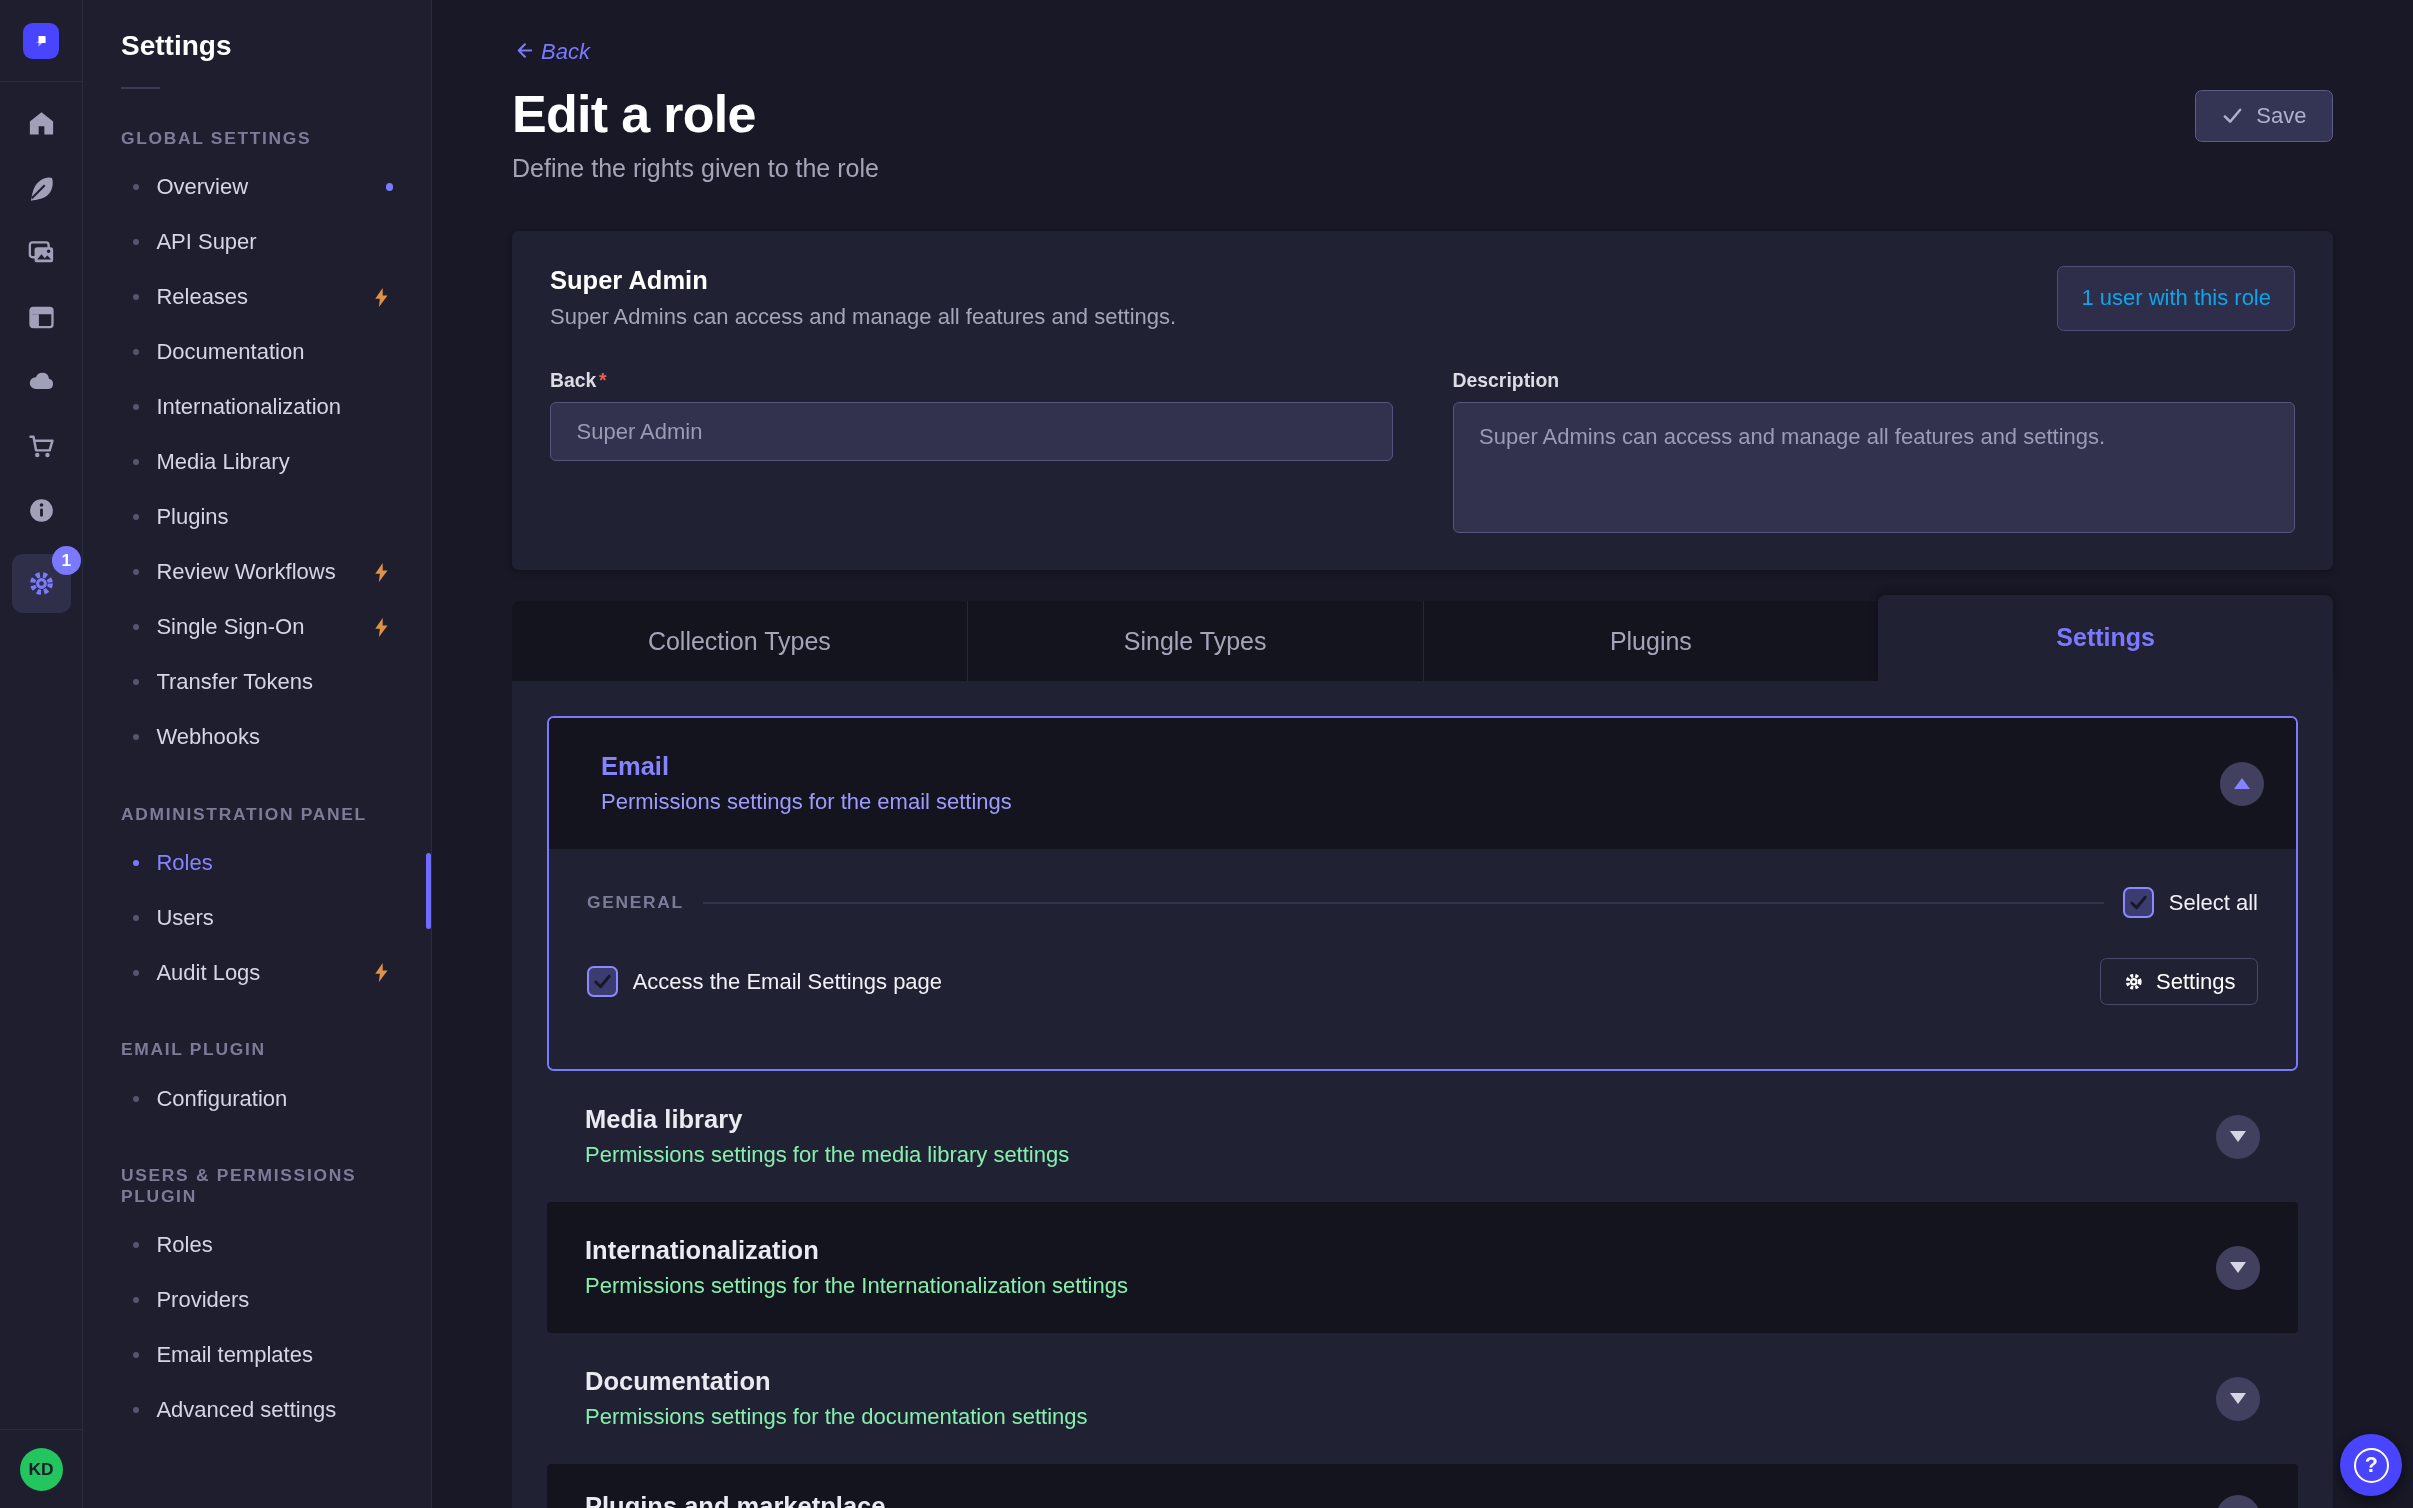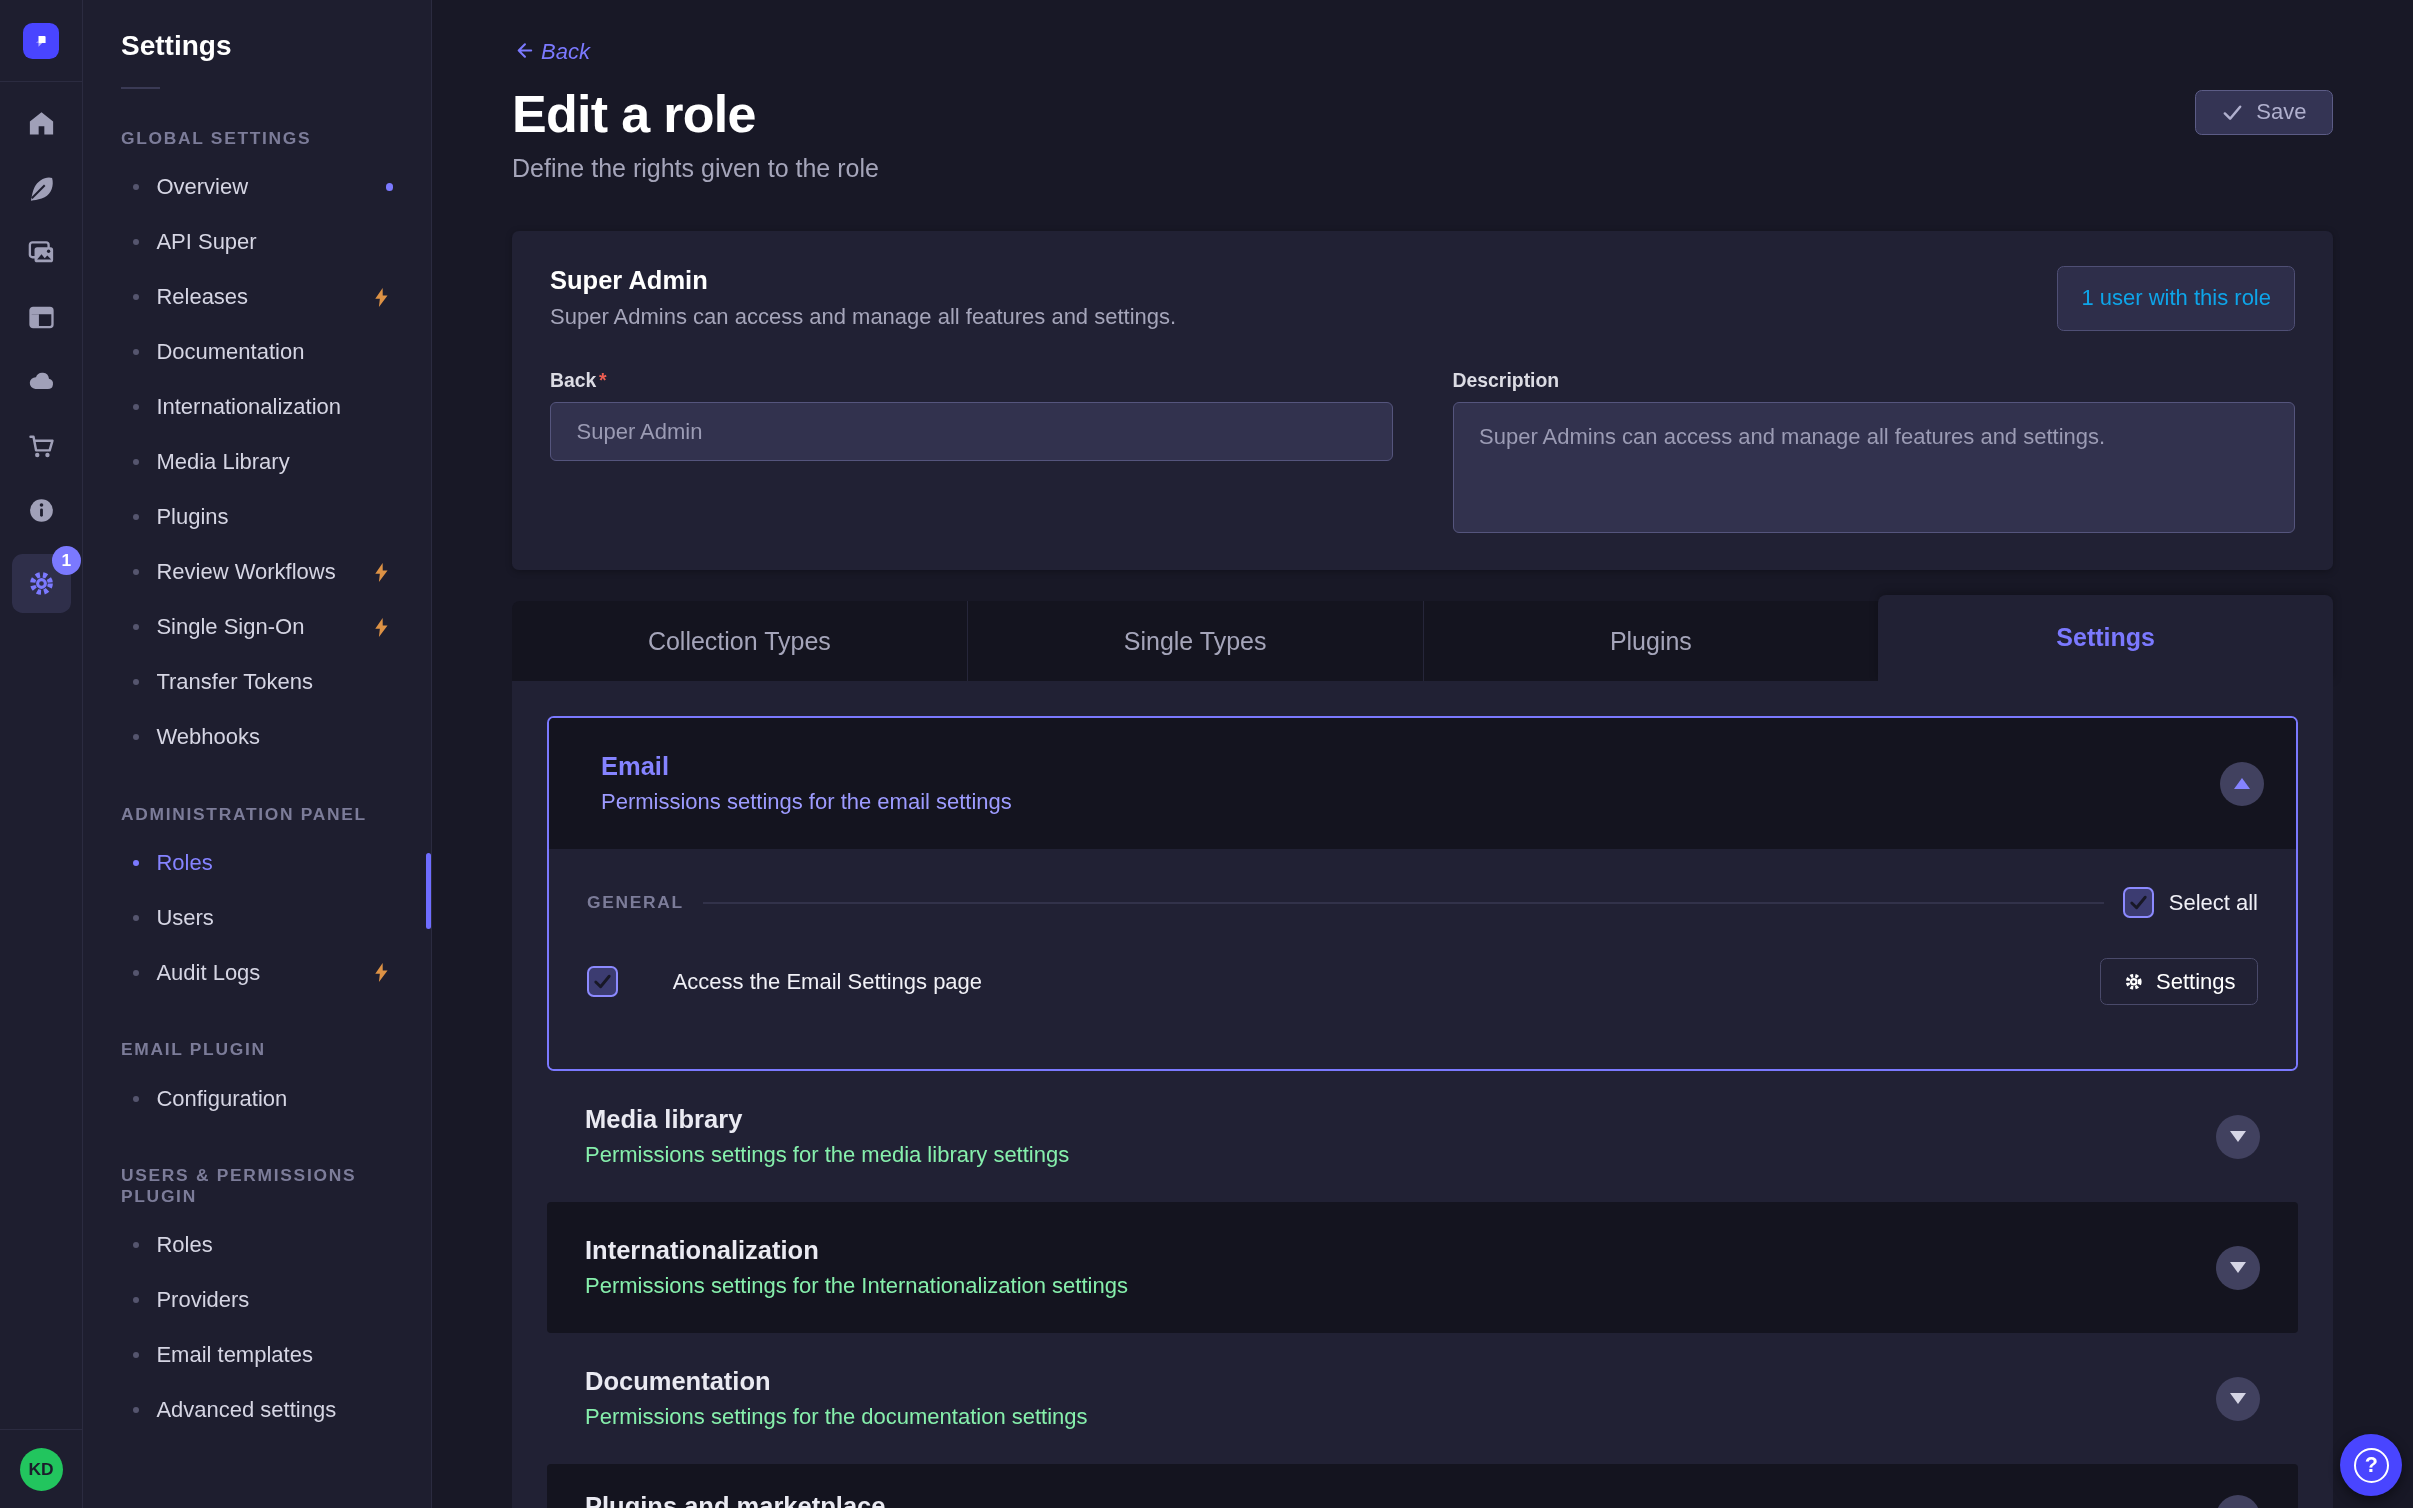--- a/index.html
+++ b/index.html
@@ -48,21 +48,21 @@
   
   .main { flex:1; display:flex; flex-direction:column; padding-top:39px; position:relative; overflow:hidden; }
   .container { margin:0 auto; width:1821px; display:flex; flex-direction:column; flex:1; }
 
   .back-row { display:flex; align-items:flex-start; gap:6px; height:28px; cursor:pointer;font-style:italic; }
   .back-row svg { width:23px; height:23px; }
   .back-label { color:#7b79ff; font-size:22px; }
 
   .title-row { margin-top:17.4px; display:flex; justify-content:space-between; align-items:flex-start; }
   .page-title { font-size:52px; font-weight:bold; letter-spacing:-0.7px; }
-  .save-btn { display:flex; align-items:center; gap:12px; height:45px; padding:0 25.5px; margin-top:5.4px;
+  .save-btn { display:flex; align-items:center; gap:12px; height:52px; padding:0 25.5px; margin-top:5.4px;
               background:#343454; border:1.3px solid #5c5c86; border-radius:6.7px;
               color:#b0b0ce; font-size:22px; cursor:pointer; }
   .save-btn svg { width:23px; height:23px; }
   .page-subtitle { margin-top:9.4px; font-size:25px; color:#a5a5ba; }
 
   
   .role-card { margin-top:48px; background:#212134; border-radius:6.7px; padding:35px 38px;
                box-shadow:0 1.3px 6.7px rgba(0,0,0,.25); }
   .role-card-head { display:flex; justify-content:space-between; align-items:flex-start; }
   .role-name { font-size:25.5px; font-weight:bold; }
@@ -105,21 +105,21 @@
   .acc-exp-body { padding:38px 38px 64px; background:#212134; }
   .general-row { display:flex; align-items:center; }
   .general-label { font-size:17.4px; font-weight:bold; letter-spacing:1.7px; color:#7c7c99; flex-shrink:0; }
   .general-line { flex:1; height:1.3px; background:#32324a; margin:0 19px; }
   .checkbox { width:31px; height:31px; border-radius:6.7px; border:2px solid #8c8aff;
               background:rgba(124,122,255,.30); display:flex; align-items:center; justify-content:center;
               flex-shrink:0; cursor:pointer; }
   .checkbox svg { width:23px; height:23px; }
   .cb-label { font-size:22px; color:#f0f0f6; margin-left:14.7px; }
   .perm-row { margin-top:40px; display:flex; align-items:center; justify-content:space-between; }
-  .perm-left { display:flex; align-items:center;gap:40px; }
+  .perm-left { display:flex; align-items:center; }
   .settings-btn { height:47px; padding:0 21.5px; display:flex; align-items:center; gap:12px;
                   background:#212134; border:1.3px solid #4a4a6a; border-radius:6.7px;
                   color:#fff; font-size:22px; cursor:pointer; }
   .settings-btn svg { width:21.5px; height:21.5px; }
 
   .acc-row { height:131px; display:flex; align-items:center; justify-content:space-between;
              padding:0 38px; cursor:pointer; }
   .acc-row.dark { background:#14141f; border-radius:4px; }
   .acc-row-title { font-size:25.5px; font-weight:bold; color:#eaeaf2; }
   .acc-row-sub { margin-top:8px; font-size:22px; color:#86efac; }

